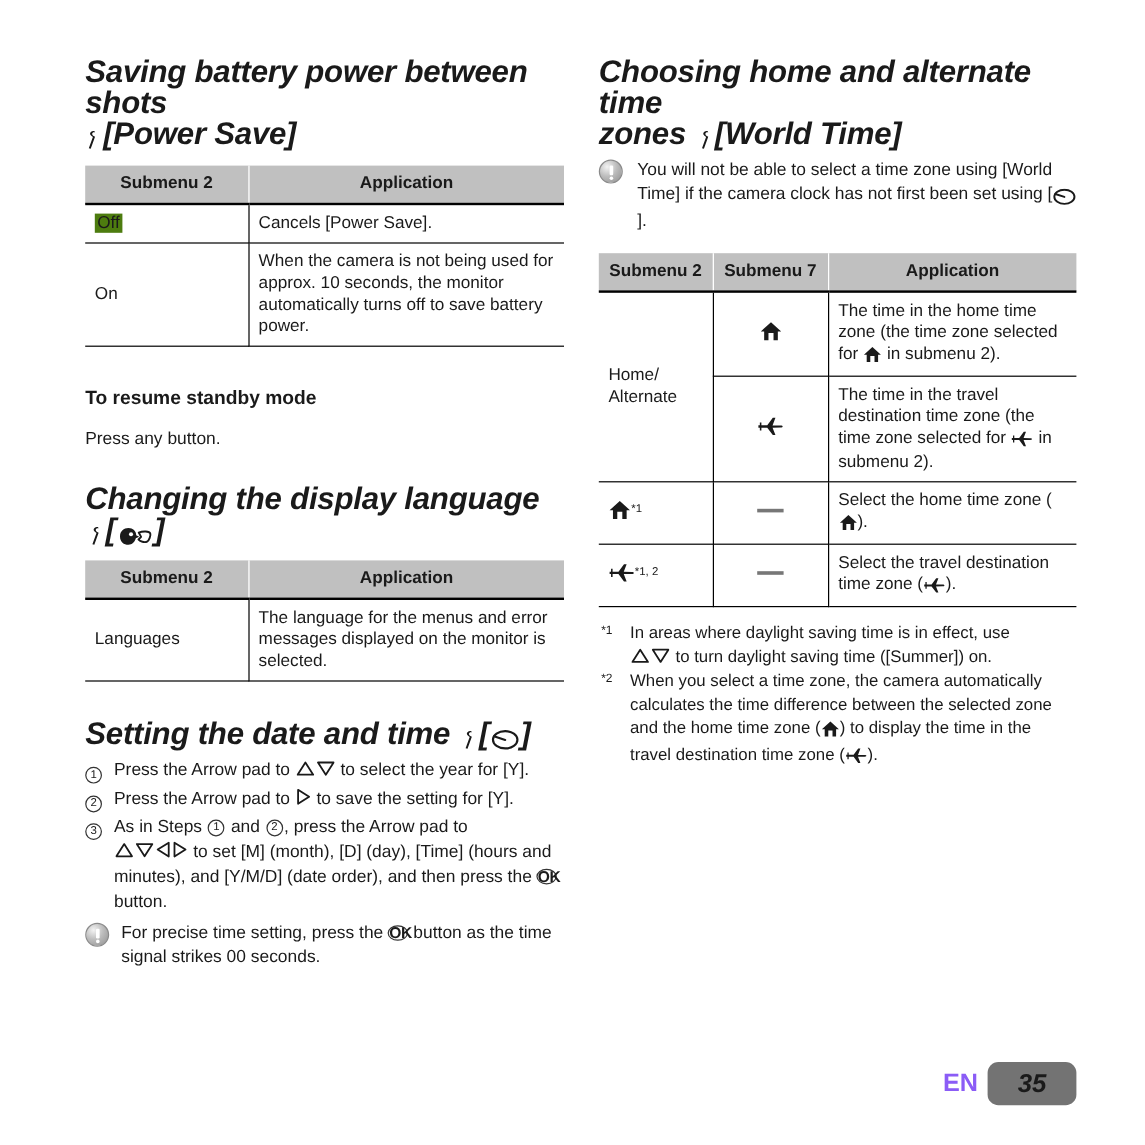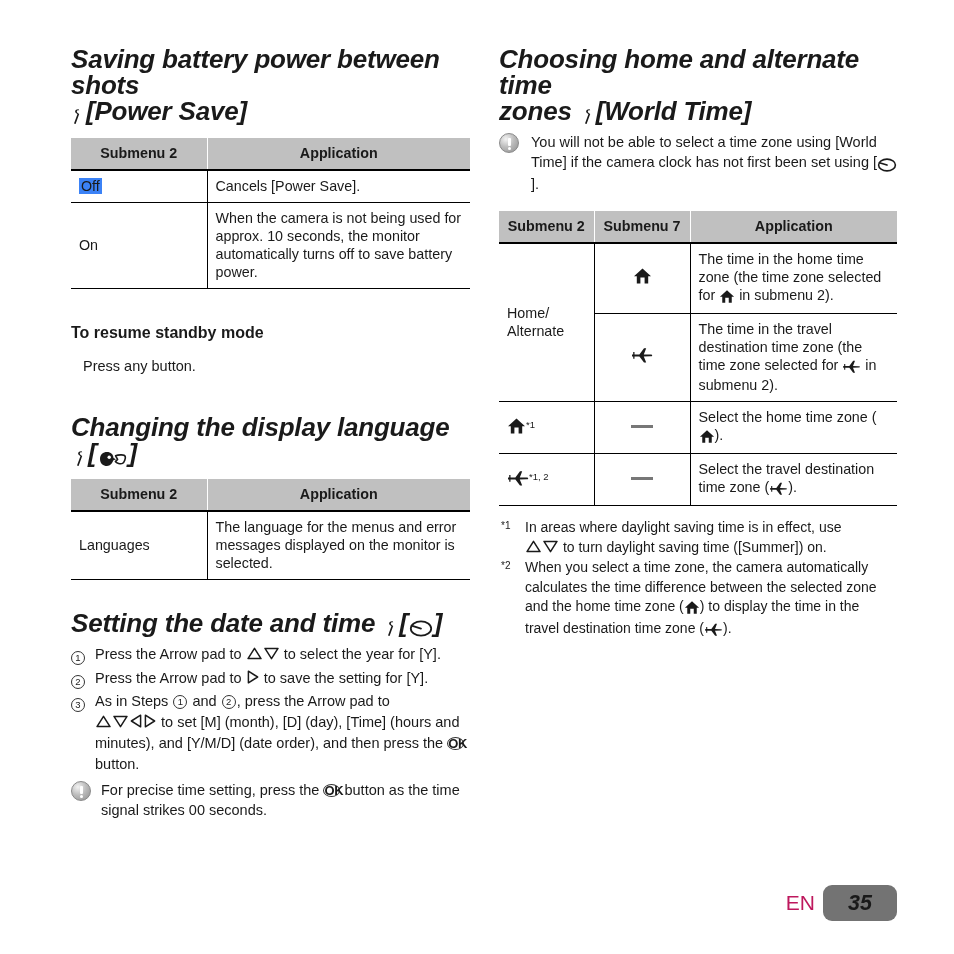--- a/index.html
+++ b/index.html
@@ -26,21 +26,21 @@
     line-height: 26px;
     margin: 0 0 12px 0;
     letter-spacing: -0.2px;
   }
   h2.sub-title {
     font-size: 16px;
     font-weight: bold;
     line-height: 20px;
     margin: 0 0 14px 0;
   }
-  .body-line { font-size: 14.5px; line-height: 19px; margin: 12px; }
+  .body-line { font-size: 14.5px; line-height: 19px; margin: 0; }
 
   
   table.doc {
     width: 100%;
     border-collapse: collapse;
     font-size: 14.3px;
     line-height: 18px;
   }
   table.doc th {
     background: #c0c0c0;
@@ -55,21 +55,21 @@
   table.doc td {
     padding: 6px 8px 7px 8px;
     border-bottom: 1px solid #000;
     border-right: 1px solid #000;
     vertical-align: middle;
   }
   table.doc td:last-child { border-right: none; }
   table.doc tr:last-child td { border-bottom: 1.6px solid #000; }
   td.c-label { padding-left: 8px; }
   td.c-center { text-align: center; }
-  .hl { background: #3b82f6; padding: 0 2px; }
+  .hl { background: #4d7c0f; padding: 0 2px; }
 
   
   .tbl-power th.c1, .tbl-power td.c1 { width: 136px; }
   .tbl-lang  th.c1, .tbl-lang  td.c1 { width: 136px; }
   
   .tbl-world th.c1, .tbl-world td.c1 { width: 95px; }
   .tbl-world th.c2, .tbl-world td.c2 { width: 96px; }
 
   .gap-a { height: 34px; }
   .gap-b { height: 26px; }
@@ -153,21 +153,21 @@
 
   
   .ico { display: inline-block; vertical-align: -2px; }
 
   
   .footer {
     position: absolute; right: 57px; bottom: 33px;
     display: flex; align-items: center; gap: 8px;
   }
   .footer .lang-code {
-    font-size: 21px; font-weight: normal; color: #be185d;
+    font-size: 21px; font-weight: bold; color: #8b5cf6;
   }
   .footer .pagebox {
     background: #737373;
     border-radius: 9px;
     width: 74px; height: 36px;
     display: flex; align-items: center; justify-content: center;
     font-size: 21.5px; font-weight: bold; font-style: italic;
   }
   .dash { display:inline-block; width:22px; height:3px; background:#777; vertical-align: 4px; }
 </style>

